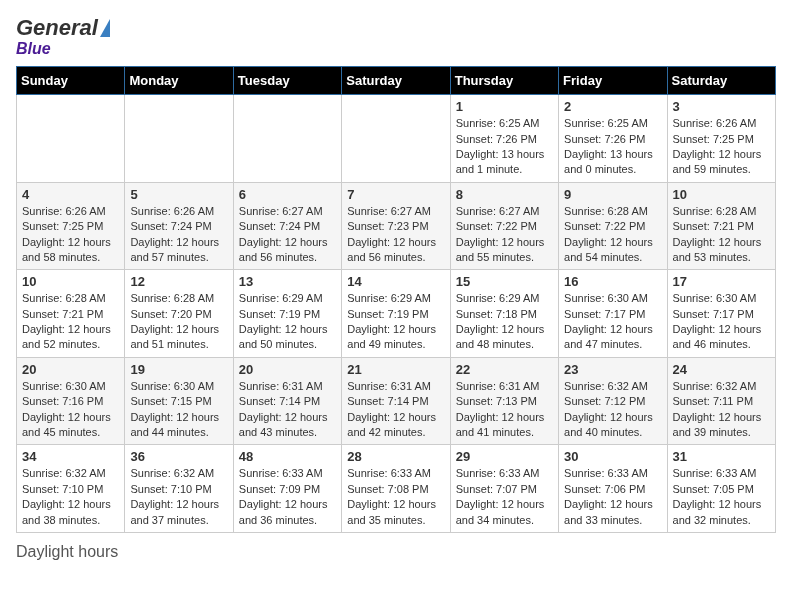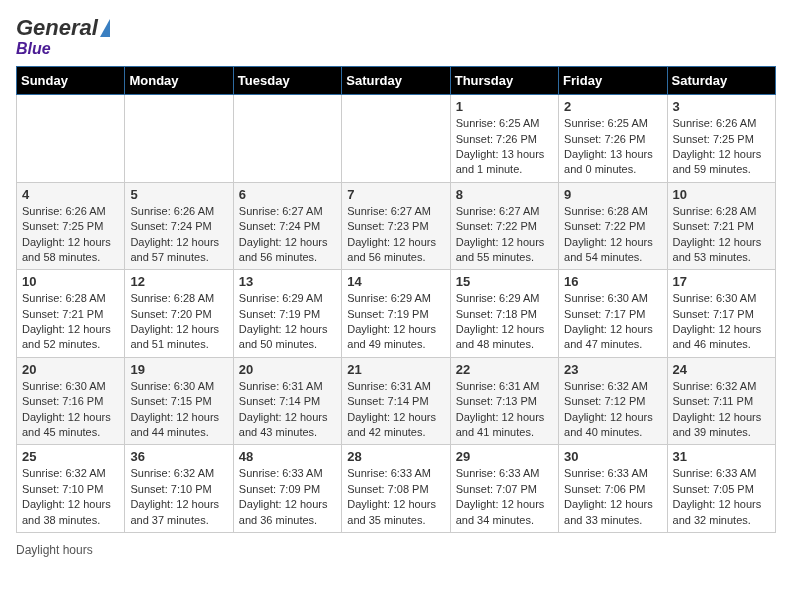--- a/index.html
+++ b/index.html
@@ -98,21 +98,21 @@
     .day-info {
       font-size: 11px;
       line-height: 1.4;
       color: #333;
     }
     .empty-cell {
       background: #fff !important;
     }
     .footer {
       margin-top: 10px;
-      font-size: 12px;
+      font-size: 16px;
       color: #555;
     }
   </style>
 </head>
 <body>
 
 <div class="header">
   <div class="logo">
     <div class="logo-row">
       <span class="logo-general">General</span>
@@ -242,21 +242,21 @@
           <span class="day-num">23</span>
           <div class="day-info">Sunrise: 6:32 AM<br>Sunset: 7:12 PM<br>Daylight: 12 hours and 40 minutes.</div>
         </td>
         <td>
           <span class="day-num">24</span>
           <div class="day-info">Sunrise: 6:32 AM<br>Sunset: 7:11 PM<br>Daylight: 12 hours and 39 minutes.</div>
         </td>
       </tr>
       <tr>
         <td>
-          <span class="day-num">25</span>
+          <span class="day-num">34</span>
           <div class="day-info">Sunrise: 6:32 AM<br>Sunset: 7:10 PM<br>Daylight: 12 hours and 38 minutes.</div>
         </td>
         <td>
           <span class="day-num">36</span>
           <div class="day-info">Sunrise: 6:32 AM<br>Sunset: 7:10 PM<br>Daylight: 12 hours and 37 minutes.</div>
         </td>
         <td>
           <span class="day-num">48</span>
           <div class="day-info">Sunrise: 6:33 AM<br>Sunset: 7:09 PM<br>Daylight: 12 hours and 36 minutes.</div>
         </td>

